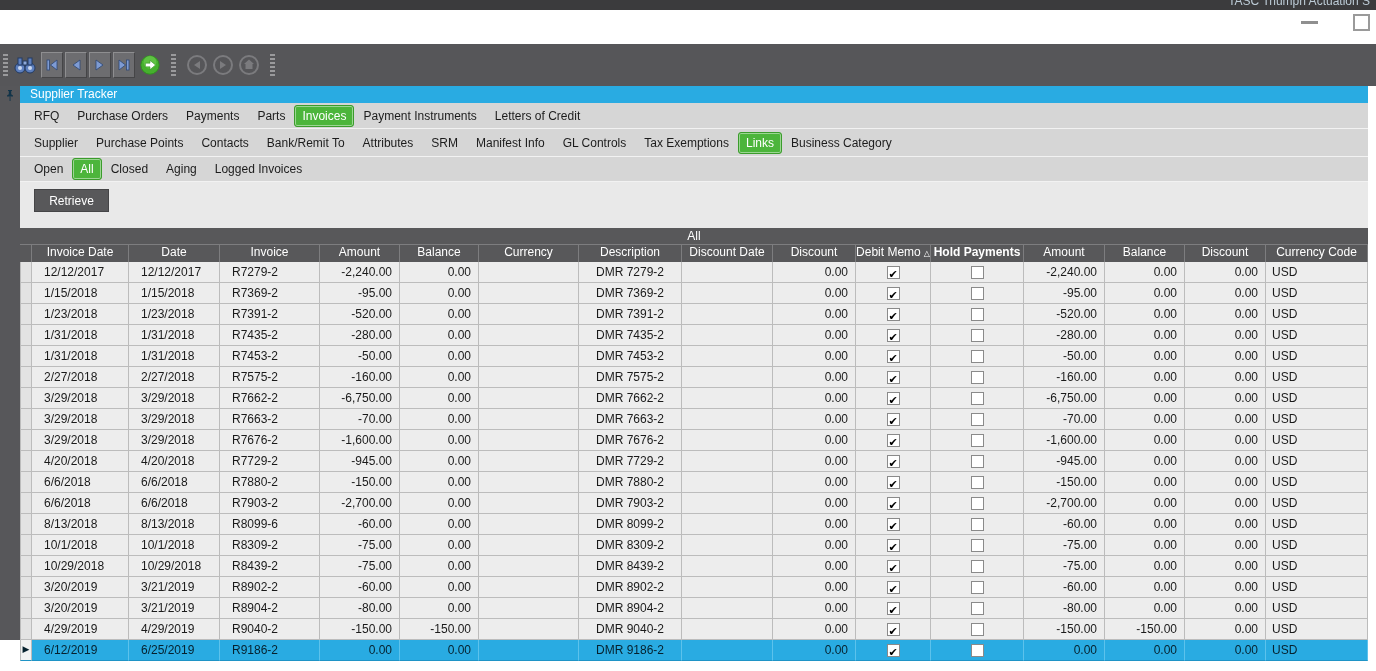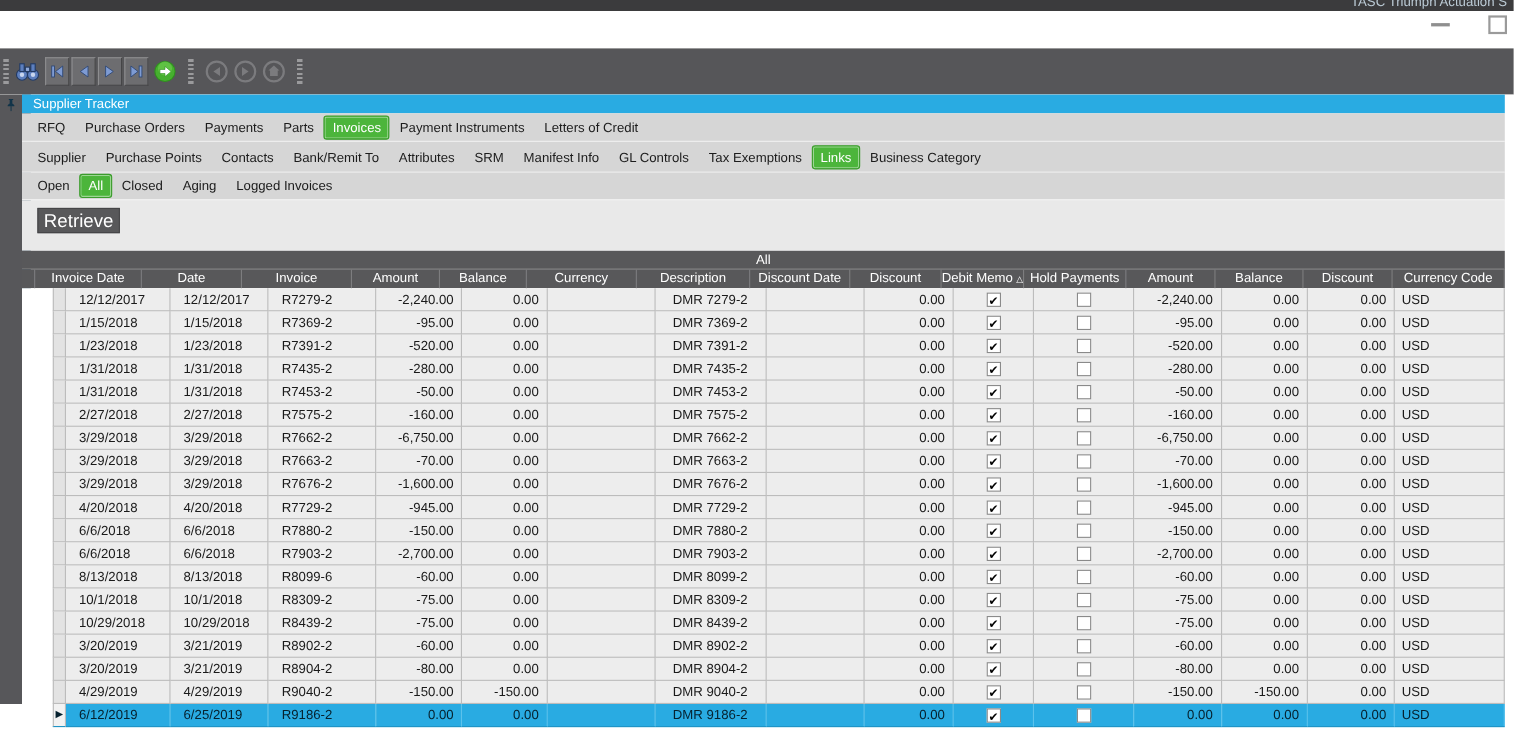--- a/index.html
+++ b/index.html
@@ -46,33 +46,33 @@
 
   .tabrow { background:#d6d6d6; display:flex; align-items:center; padding-left:5px;
     border-bottom:1px solid #f2f2f2; }
   #tabrow1 { height:28px; } #tabrow2 { height:26px; } #tabrow3 { height:25px; }
   .tab { font-size:12px; color:#1c1c1c; padding:3px 9px; white-space:nowrap; cursor:pointer; }
   .tab.active { background:#4cb53b; color:#fff; border:1px solid #3b9c2c;
     border-radius:3px; box-shadow:inset 0 0 0 1px rgba(255,255,255,.45); padding:3px 7px; }
 
   #retrieve-area { height:46px; background:#e9e9e9; }
   #retrieve-btn { margin:7px 0 0 14px; width:75px; height:23px; background:#58585a;
-    color:#fff; font-size:17px; border:1px solid #454547; cursor:pointer;
+    color:#fff; font-size:12px; border:1px solid #454547; cursor:pointer;
     font-family:"Liberation Sans", sans-serif; }
 
   
   #grid { width:1348px; }
   #grid-group-header { height:17px; background:#58585a; color:#fff; font-size:12px;
     line-height:16px; text-align:center; border-bottom:1px solid #7d7d7f; }
   #grid-header { height:17px; display:flex; background:#58585a; }
   .hcell { height:17px; line-height:15px; color:#fff; font-size:12px; text-align:center;
     border-right:1px solid #7d7d7f; overflow:hidden; white-space:nowrap; cursor:pointer; }
   .sortglyph { font-size:8px; margin-left:3px; }
   #grid-body { background:#fff; }
-  .row { display:flex; height:21px; background:#ededed;margin-left:28px; }
+  .row { display:flex; height:21px; background:#ededed; }
   .cell { height:21px; line-height:20px; font-size:12px; color:#1a1a1a;
     border-right:1px solid #bcbcbc; border-bottom:1px solid #bcbcbc;
     overflow:hidden; white-space:nowrap; }
   .cell.ind { background:#e3e3e3; border-left:1px solid #bcbcbc; font-size:9px;
     line-height:19px; text-align:center; color:#000; }
   .al-l { text-align:left; padding-left:12px; }
   .al-r { text-align:right; padding-right:7px; }
   .al-c { text-align:center; }
   .al-cc { text-align:left; padding-left:6px; }
   .cbwrap { display:flex; align-items:center; justify-content:center; }
@@ -219,21 +219,21 @@
           <div class="hcell" style="width: 97px;">Invoice Date</div>
           <div class="hcell" style="width: 91px;">Date</div>
           <div class="hcell" style="width: 100px;">Invoice</div>
           <div class="hcell" style="width: 80px;">Amount</div>
           <div class="hcell" style="width: 79px;">Balance</div>
           <div class="hcell" style="width: 100px;">Currency</div>
           <div class="hcell" style="width: 103px;">Description</div>
           <div class="hcell" style="width: 91px;">Discount Date</div>
           <div class="hcell" style="width: 83px;">Discount</div>
           <div class="hcell" style="width: 75px;">Debit Memo<span class="sortglyph">△</span></div>
-          <div class="hcell" style="width: 93px;">Hold Payments</div>
+          <div class="hcell" style="width: 93px; font-weight: bold;">Hold Payments</div>
           <div class="hcell" style="width: 81px;">Amount</div>
           <div class="hcell" style="width: 80px;">Balance</div>
           <div class="hcell" style="width: 81px;">Discount</div>
           <div class="hcell" style="width: 102px;">Currency Code</div>
         </div>
       <div id="grid-body">
           <div class="row">
             <div class="cell ind" style="width: 12px;"></div>
             <div class="cell al-l" style="width: 97px;">12/12/2017</div>
             <div class="cell al-l" style="width: 91px;">12/12/2017</div>

